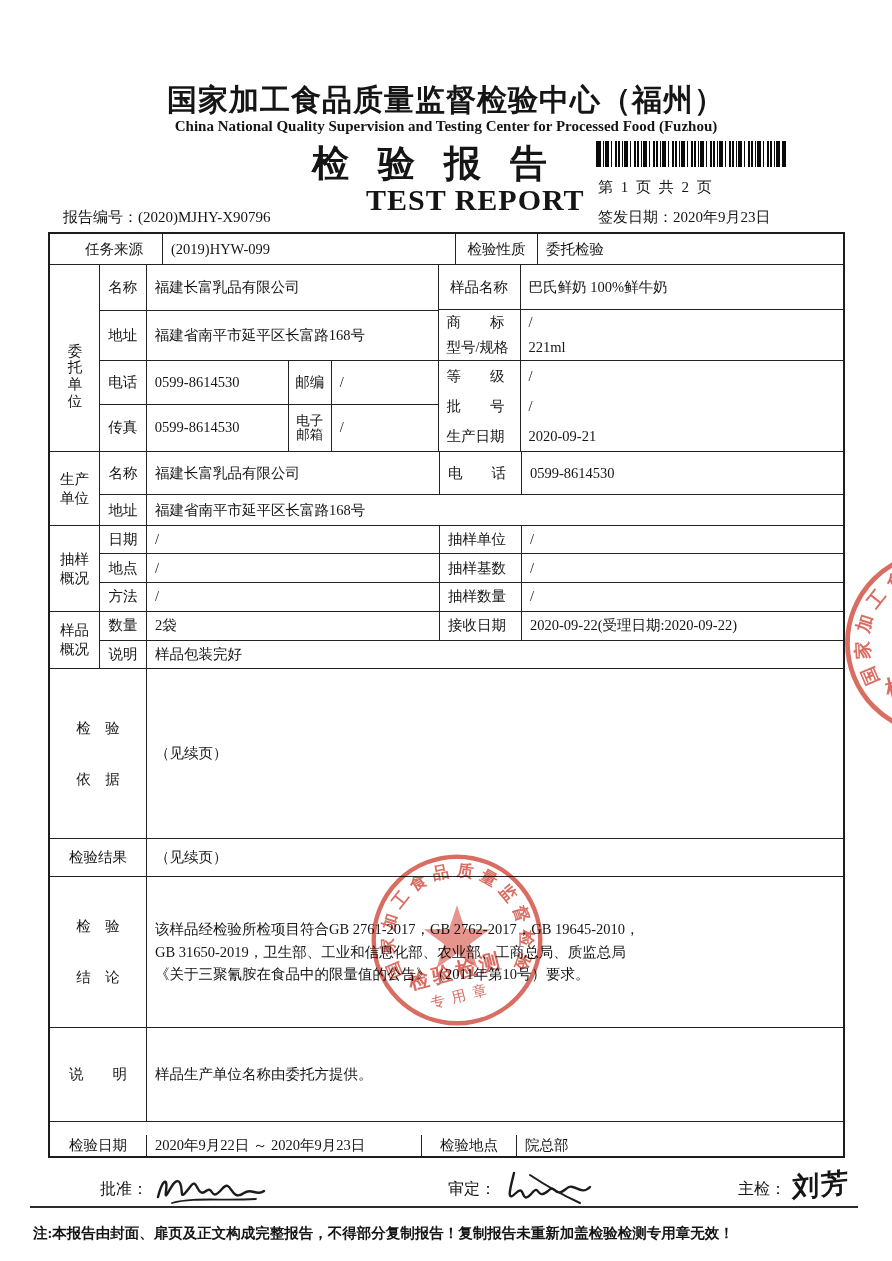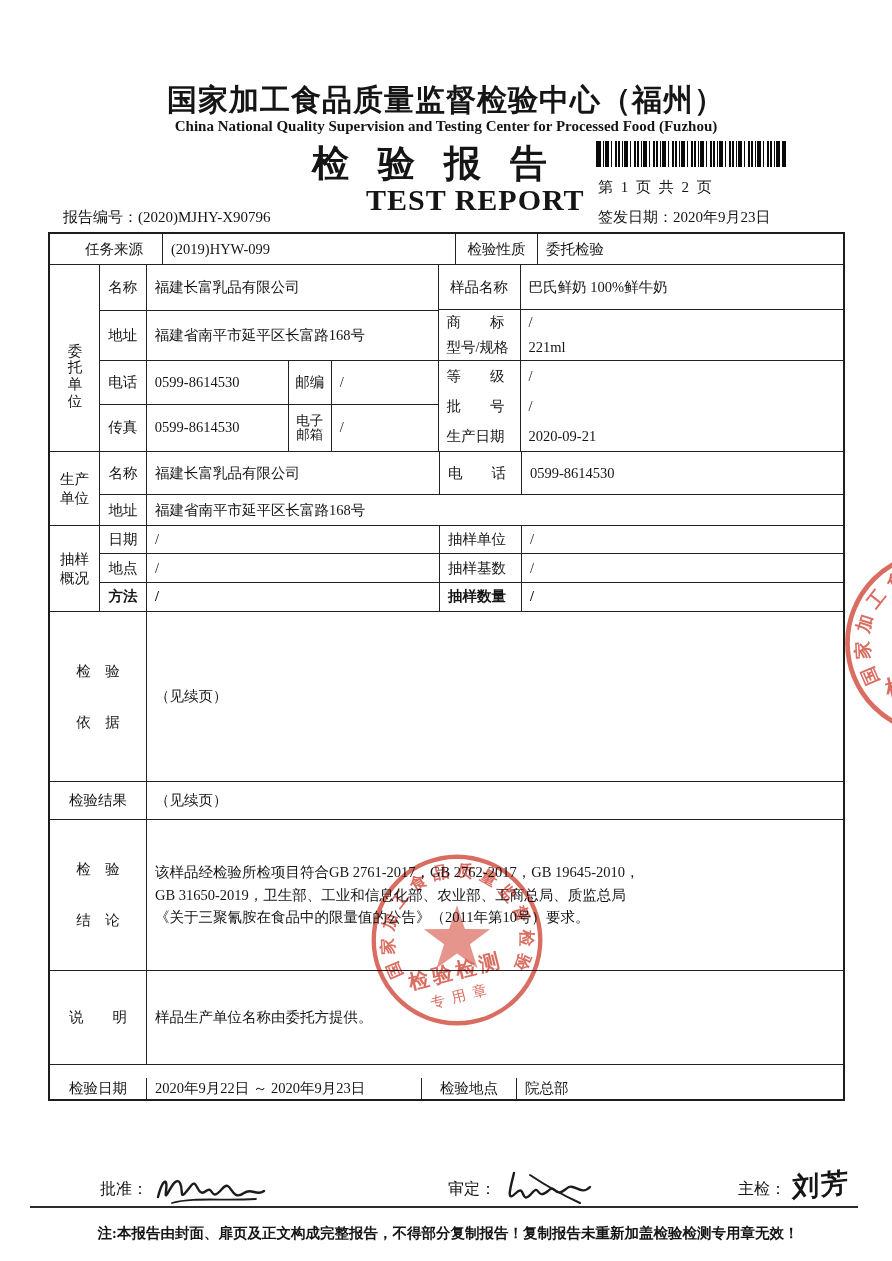--- a/index.html
+++ b/index.html
@@ -32,29 +32,29 @@
   .twolab{flex-direction:column;justify-content:center;line-height:1.05;font-size:13.5px;text-align:center;}
   .stacklab{flex-direction:column;justify-content:center;align-items:center;gap:32px;}
   .multiline{flex-direction:column;justify-content:center;align-items:flex-start;line-height:1.55;}
   
   .wA{width:50px;}  .wB{width:47px;}  .wC{width:293px;} .wD{width:82px;}
   .wF{width:142px;} .wG{width:43px;} .w97{width:97px;} .w275{width:275px;}
   .w95{width:95px;} .grow{flex:1;}
   
   .h32{height:30px;padding-left:16px;} .h46{height:46px;} .h50{height:50px;} .h43{height:43px;} .h47{height:47px;}
   .h186{height:186px;} .h25{height:25px;} .h90{height:90px;} .h30{height:30px;} .h73{height:73px;}
-  .h85{height:85px;} .h28{height:28px;} .h29{height:29px;font-weight:bold;} .h56{height:56px;} .h169{height:169px;}
+  .h85{height:85px;} .h28{height:28px;} .h29{height:29px;} .h56{height:56px;} .h169{height:169px;}
   .h37{height:37px;} .h150{height:150px;} .h93{height:93px;} .h34{height:34px;align-items:flex-end;}
   
   .sigrow{top:1163px;left:0;width:892px;height:50px;font-size:16px;}
   .siglab{position:absolute;top:16px;}
   .sig-svg{position:absolute;top:0;}
   .chiefname{position:absolute;top:4px;font-size:27px;font-weight:bold;transform:rotate(-6deg) skewX(-6deg);letter-spacing:2px;}
   .footrule{top:1206px;left:30px;width:828px;height:2px;background:#2b2b2b;}
-  .footnote{top:1224px;left:33px;width:830px;font-size:14.5px;font-weight:bold;text-align:center;}
+  .footnote{top:1224px;left:33px;width:830px;font-size:14.5px;font-weight:bold;}
   
   .seal{position:absolute;opacity:.88;mix-blend-mode:multiply;pointer-events:none;}
 </style>
 </head>
 <body>
 
 <div class="page">
 
   <div class="abs org-cn">国家加工食品质量监督检验中心（福州）</div>
   <div class="abs title-cn">检验报告</div>
@@ -165,20 +165,37 @@
         </div>
         <div class="row bt h29">
           <div class="c wB br ctr">方法</div>
           <div class="c wC br">/</div>
           <div class="c wD br">抽样数量</div>
           <div class="c grow">/</div>
         </div>
       </div>
     </div>
 
+    <div class="row bt h56">
+      <div class="c group wA br ctr">
+          <span class="gt">样品概况</span>
+        </div>
+      <div class="col grow">
+        <div class="row h28">
+          <div class="c wB br ctr">数量</div>
+          <div class="c wC br">2袋</div>
+          <div class="c wD br">接收日期</div>
+          <div class="c grow">2020-09-22(受理日期:2020-09-22)</div>
+        </div>
+        <div class="row bt h28">
+          <div class="c wB br ctr">说明</div>
+          <div class="c grow">样品包装完好</div>
+        </div>
+      </div>
+    </div>
 
     <div class="row bt h169">
       <div class="c w97 br stacklab">
         <span>检　验</span>
         <span>依　据</span>
       </div>
       <div class="c grow">（见续页）</div>
     </div>
 
     <div class="row bt h37">

